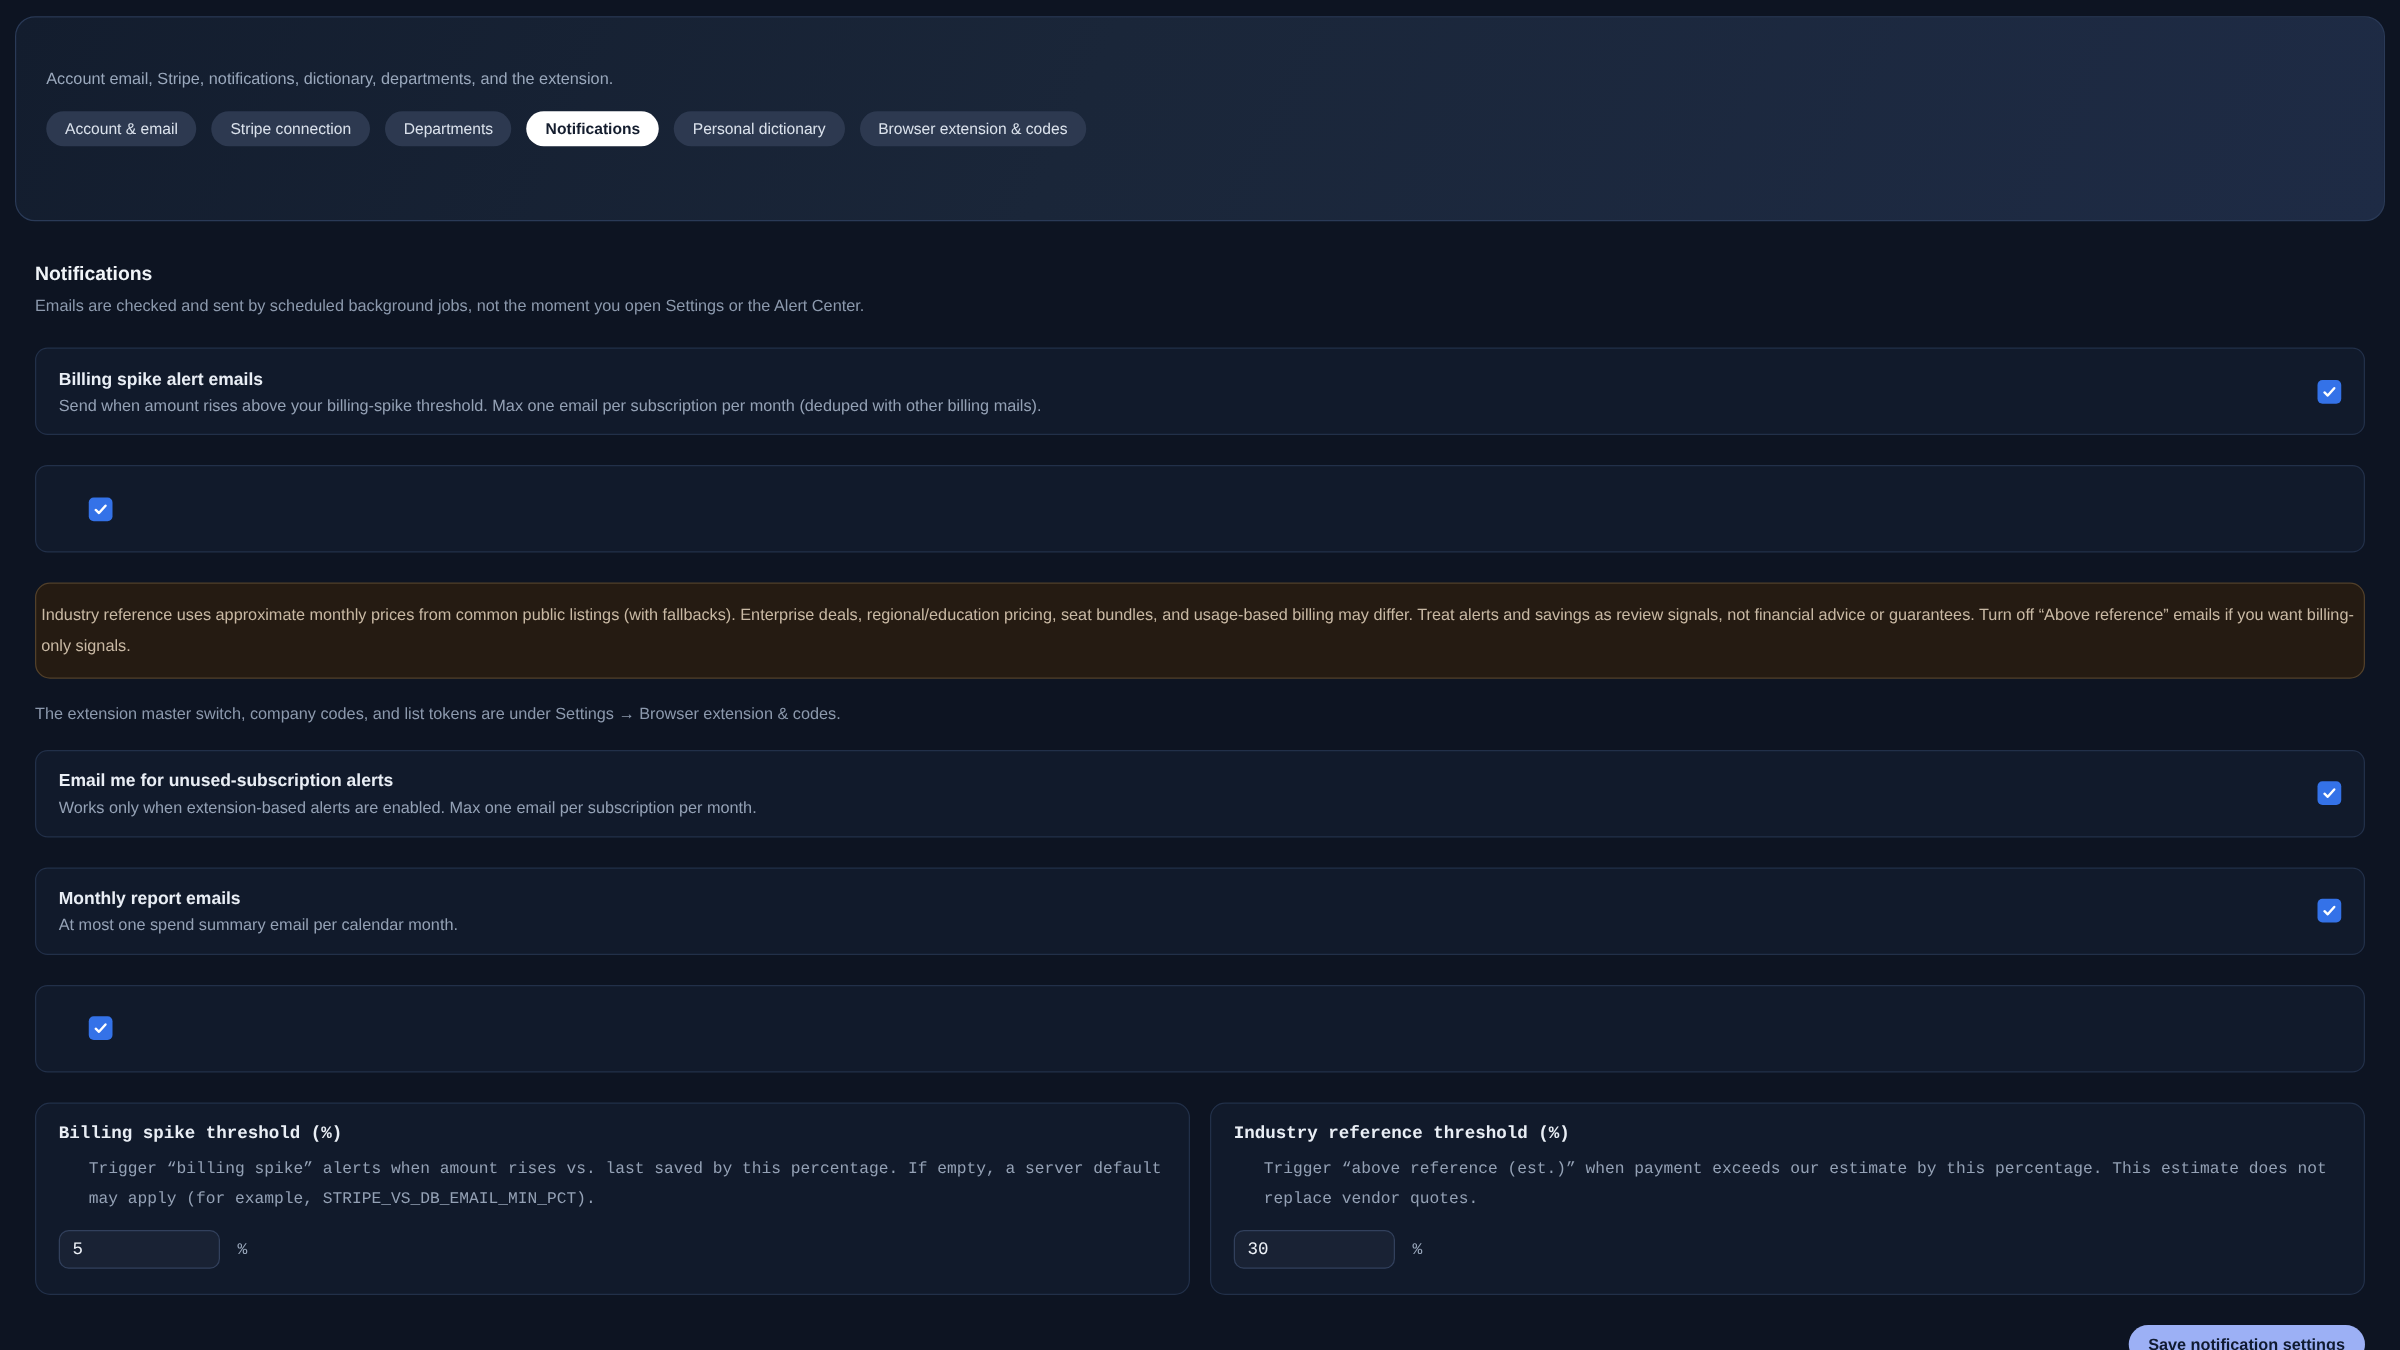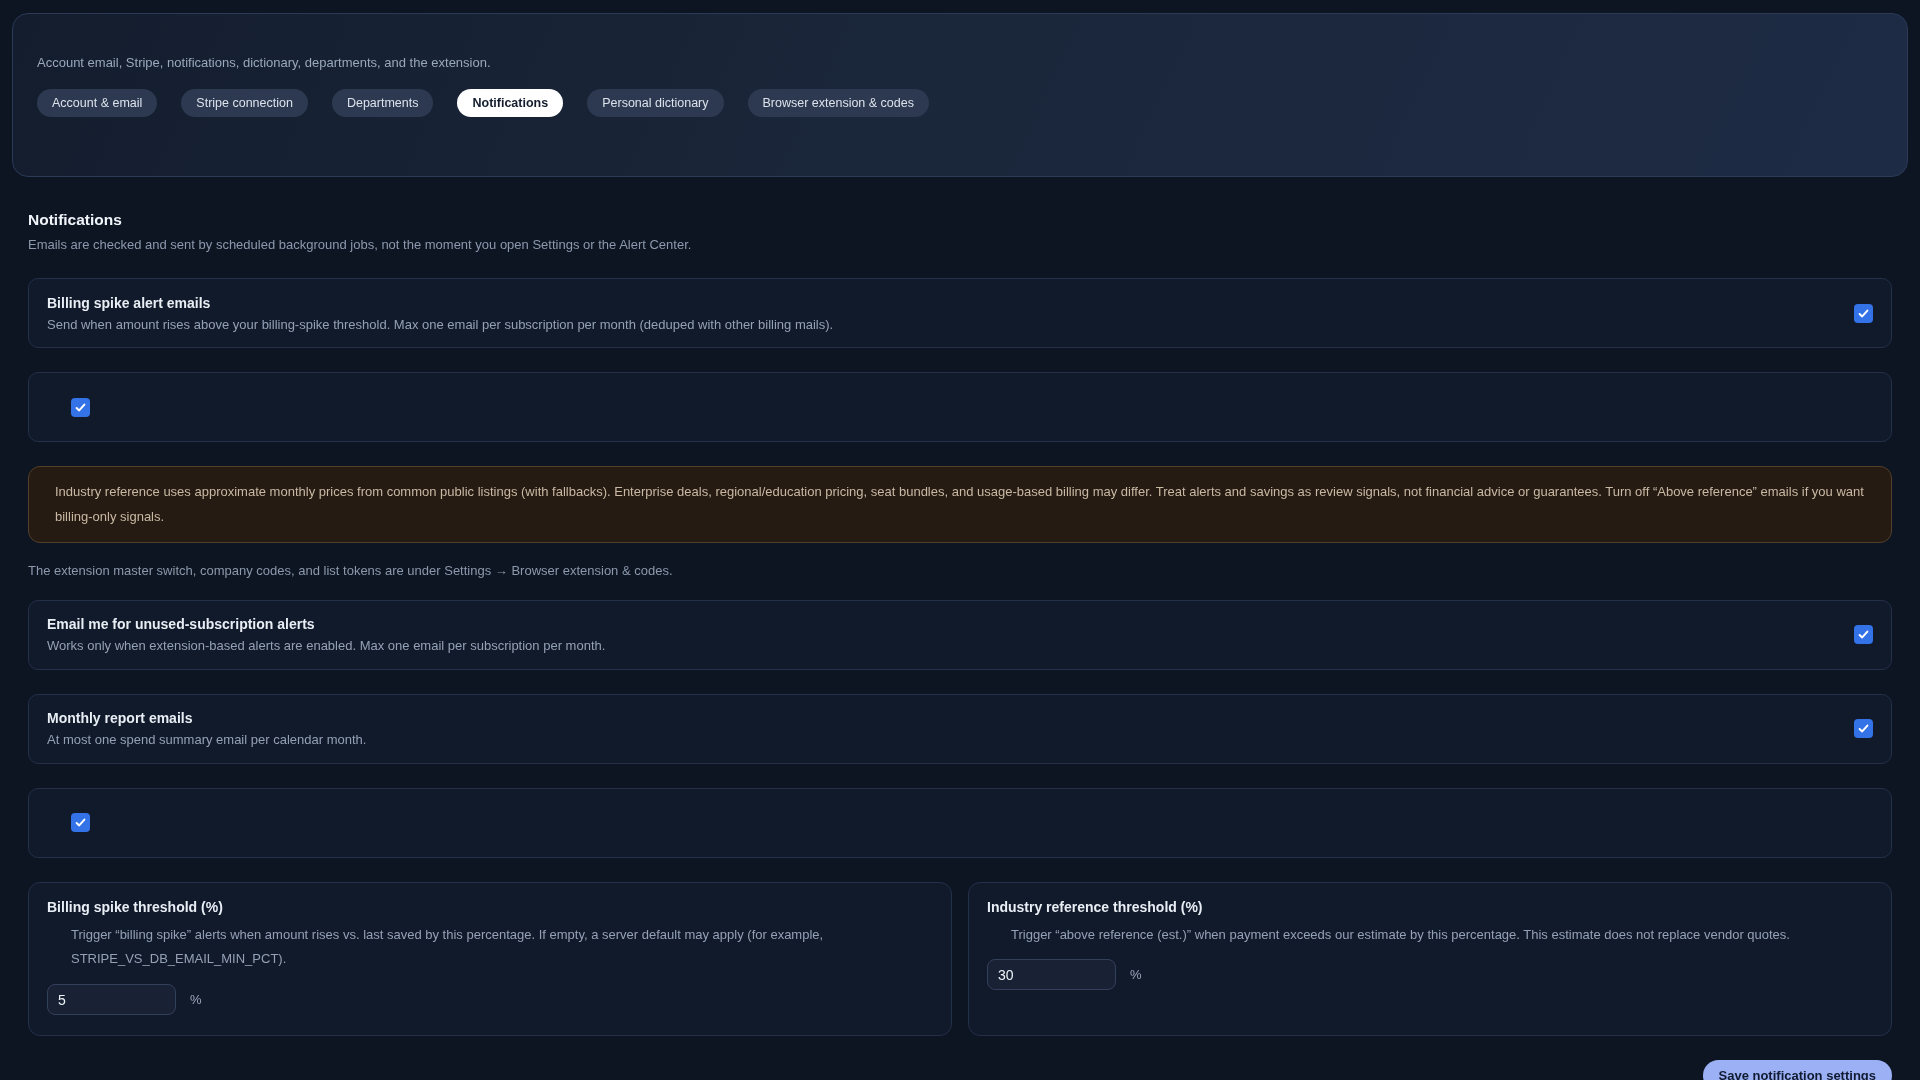--- a/index.html
+++ b/index.html
@@ -26,21 +26,21 @@
     color: #f4f7fb;
   }
   .header-sub {
     margin-top: 19px;
     font-size: 13px;
     color: #9aa8bc;
   }
   .tabs {
     margin-top: 19px;
     display: flex;
-    gap: 24px;
+    gap: 12px;
   }
   .tab-pill {
     display: inline-flex;
     align-items: center;
     padding: 7px 15px;
     border-radius: 999px;
     background: #2d3950;
     color: #dbe2ec;
     font-size: 12.5px;
     cursor: pointer;
@@ -103,39 +103,40 @@
     flex: 0 0 auto;
     margin-left: 24px;
     cursor: pointer;
   }
   .checkbox svg { width: 13px; height: 13px; }
 
   .warning-box {
     border: 1px solid #52402a;
     background: #251b12;
     border-radius: 12px;
-    padding: 12px 26px;
+    padding: 12px 4px;
     font-size: 13px;
     line-height: 1.95;
     color: #c9b9a4;
     margin-bottom: 20px;
   }
 
   .ext-note {
     font-size: 13px;
     color: #8c99ad;
     margin: 0 0 22px 0;
   }
 
   
   .threshold-grid {
     display: grid;
     grid-template-columns: 1fr 1fr;
     gap: 16px;
     margin-bottom: 24px;
+    font-family: Liberation Mono, monospace;
   }
   .threshold-card {
     border: 1px solid #223049;
     background: #111a2b;
     border-radius: 12px;
     padding: 16px 18px 20px 18px;
     min-height: 141px;
   }
   .threshold-card .c-title {
     font-size: 14px;

